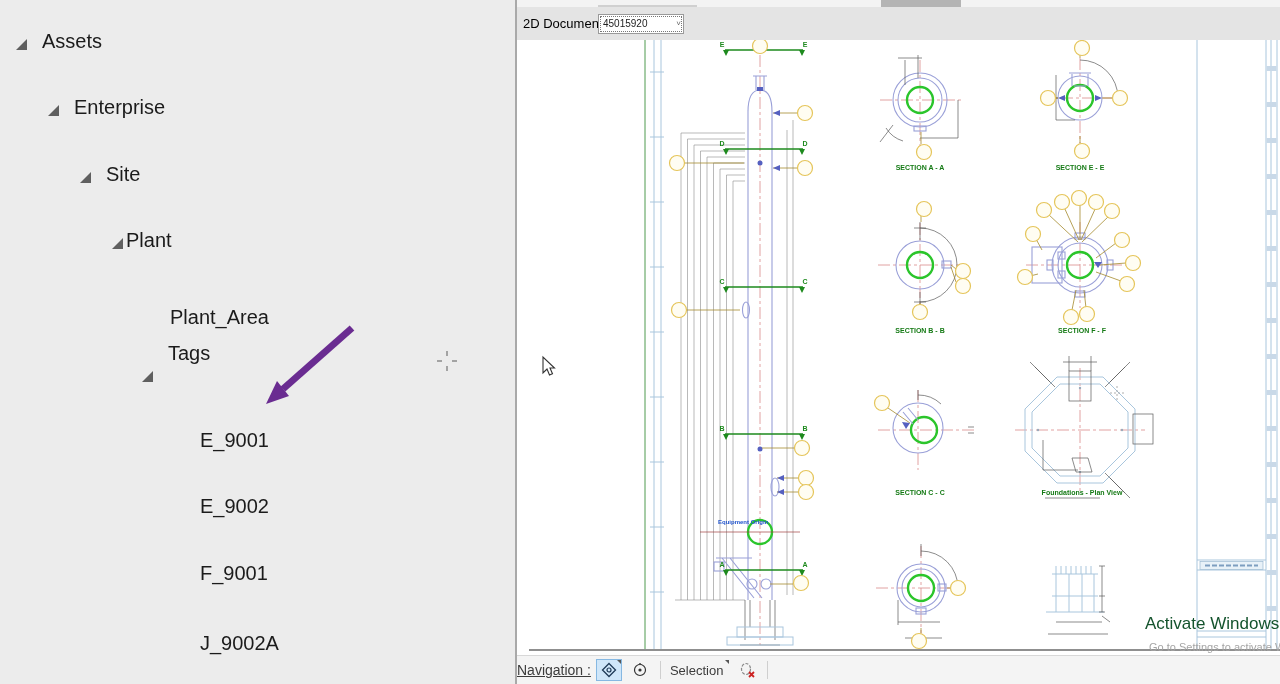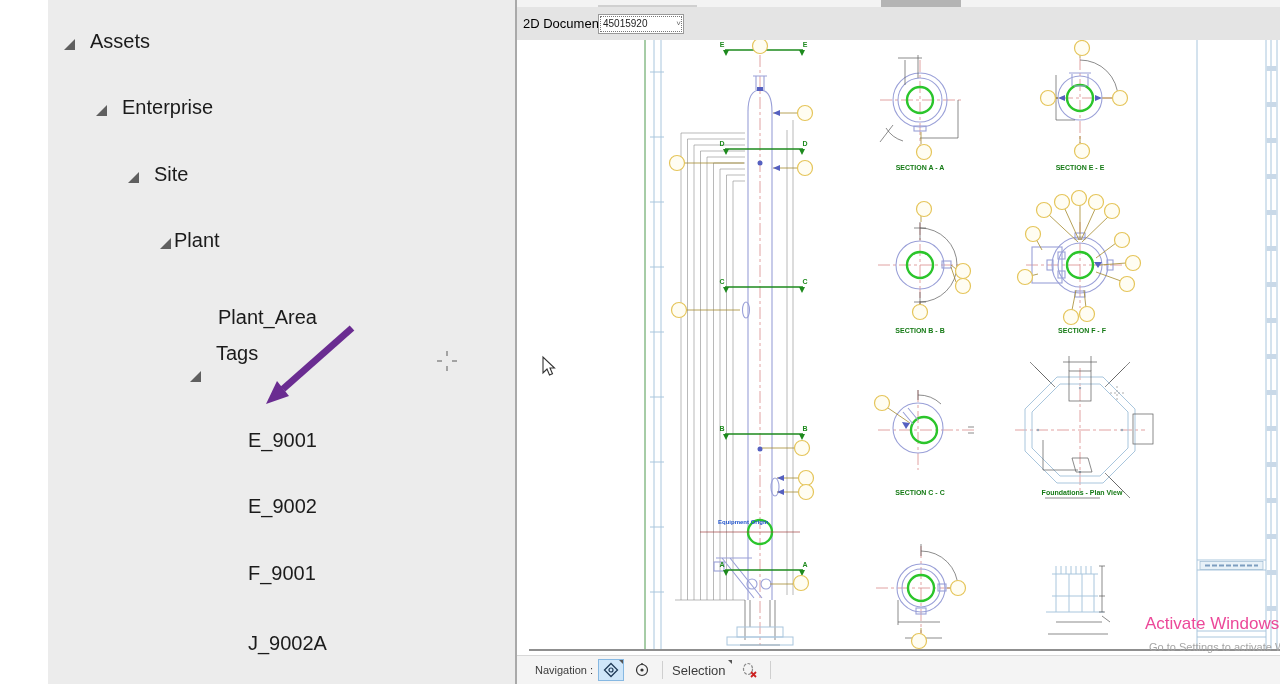--- a/index.html
+++ b/index.html
@@ -1,20 +1,20 @@
 <!DOCTYPE html>
 <html><head>
 <meta charset="utf-8">
 <style>
   html,body{margin:0;padding:0;}
   body{width:1280px;height:684px;overflow:hidden;font-family:"Liberation Sans",sans-serif;background:#fff;}
   #app{position:relative;width:1280px;height:684px;background:#fff;}
 
   
-  .left-panel{position:absolute;left:0;top:0;width:515px;height:684px;background:#ececec;margin-left:48px;}
+  .left-panel{position:absolute;left:0;top:0;width:515px;height:684px;background:#ececec;}
   .tree-row{position:absolute;height:26px;line-height:26px;font-size:20px;color:#1b1b1b;white-space:nowrap;cursor:default;}
   .expander{position:absolute;width:0;height:0;border-left:11px solid transparent;border-bottom:11px solid #5f5f5f;}
 
   
   .splitter{position:absolute;left:515px;top:0;width:2px;height:684px;background:#a9a9a9;}
   .splitter-handle{position:absolute;left:517px;top:311px;width:15px;height:70px;background:#b5b5b5;border-radius:8px;}
 
   
   .right-panel{position:absolute;left:517px;top:0;width:763px;height:684px;background:#fff;}
   .top-strip{position:absolute;left:0;top:0;width:763px;height:7px;background:#f3f3f3;}
@@ -35,26 +35,26 @@
   .grn{stroke:#2bc52b;fill:none;stroke-width:2.4;}
   .red{stroke:#d98b8b;fill:none;stroke-width:0.8;stroke-dasharray:12 3 3 3;}
   .olv{stroke:#a58a2d;fill:none;stroke-width:0.8;}
   .bal{stroke:#e5c55a;fill:#fffdf2;stroke-width:1.2;}
   .sec{stroke:#1e8a1e;fill:none;stroke-width:1.4;}
   .secf{fill:#1e8a1e;}
   .ltb{stroke:#a9c6dd;fill:none;stroke-width:1;}
   .cutletter{fill:#1e8a1e;font-size:7px;font-weight:bold;font-family:"Liberation Sans",sans-serif;}
   .section-label{position:absolute;transform:translateX(-50%);font-size:7px;font-weight:bold;color:#157a15;white-space:nowrap;}
   .eq-origin{position:absolute;font-size:6px;font-weight:bold;color:#2255cc;white-space:nowrap;}
-  .wm1{position:absolute;left:628px;top:574px;font-size:17px;color:#ec4899;white-space:nowrap;}
+  .wm1{position:absolute;left:628px;top:574px;font-size:17px;color:#14532d;white-space:nowrap;}
   .wm2{position:absolute;left:632px;top:601px;font-size:11px;color:#a5a5a5;white-space:nowrap;}
 
   
   .status-bar{position:absolute;left:0;top:655px;width:763px;height:28px;background:#f4f4f4;border-top:1px solid #d8d8d8;display:flex;align-items:center;}
-  .nav-label{margin-left:18px;font-size:11px;color:#3c3c3c;}
+  .nav-label{font-size:14px;color:#3c3c3c;text-decoration:underline;}
   .tool-btn{position:relative;width:26px;height:22px;margin-left:5px;display:flex;align-items:center;justify-content:center;box-sizing:border-box;}
   .tool-btn.active{background:#cfe6f9;border:1px solid #86b8e2;}
   .corner{position:absolute;top:0;right:0;width:0;height:0;border-top:4px solid #555;border-left:4px solid transparent;}
   .vsep{width:1px;height:18px;background:#cfcfcf;margin:0 7px;}
   .selection-label{position:relative;font-size:13px;color:#3c3c3c;padding:3px 6px 3px 2px;}
 
   .overlay{position:absolute;left:0;top:0;pointer-events:none;}
 </style>
 </head>
 <body>

